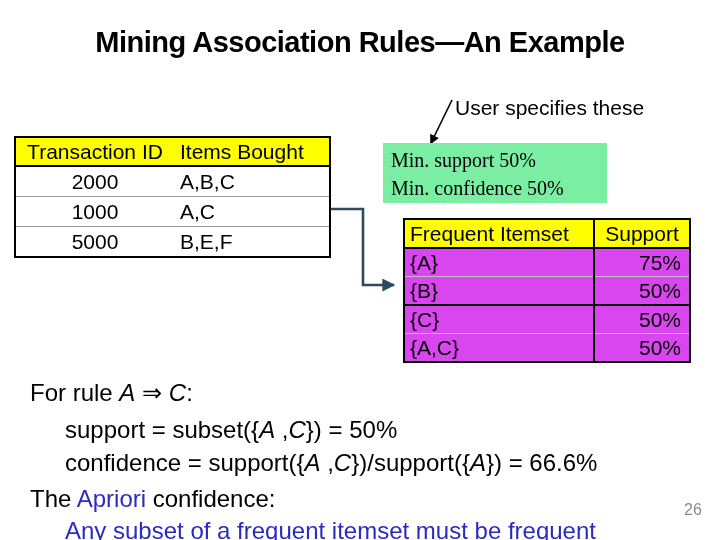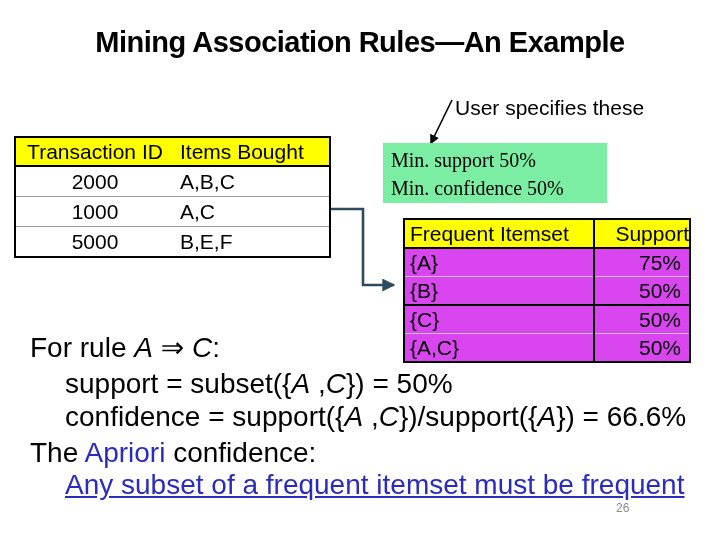--- a/index.html
+++ b/index.html
@@ -37,36 +37,36 @@
     border:2px solid #000; background:#d946ef;
   }
   .freq-table th {
     background:#FFFF00; font-weight:normal; height:27px;
     border-bottom:2px solid #000; padding:0;
   }
   .freq-table td { height:27px; padding:0; }
   .freq-table th.c1, .freq-table td.c1 {
     width:183px; text-align:left; padding-left:5px; border-right:2px solid #000;
   }
-  .freq-table th.c2 { text-align:right; }
+  .freq-table th.c2 { text-align:center; }
   .freq-table td.c2 { text-align:right; padding-right:8px; }
   .freq-table tr.sep-light td { border-bottom:1px solid #c0c0c0; }
   .freq-table tr.sep-dark td { border-bottom:2px solid #000; }
-  .text-line { position:absolute; font-size:28px; white-space:nowrap; }
+  .text-line { position:absolute; font-size:24px; white-space:nowrap;margin-top:48px; }
   .for-rule      { left:30px; top:331px; }
   .support-line  { left:65px; top:368px; }
   .conf-line     { left:65px; top:401px; }
   .apriori-line  { left:30px; top:437px; }
   .statement-line{
     left:65px; top:469px; color:#2B2BC0; text-decoration:underline;
   }
   .var { font-style:italic; }
   .term-blue { color:#2B2BC0; }
   .page-number {
-    position:absolute; left:616px; top:501px; font-size:12px; color:#8a8a8a;
+    position:absolute; left:684px; top:501px; font-size:16px; color:#8a8a8a;
   }
   .connector-svg {
     position:absolute; left:0; top:0; width:720px; height:540px;
     pointer-events:none;
   }
 </style>
 </head>
 <body>
 
 <div class="slide">

